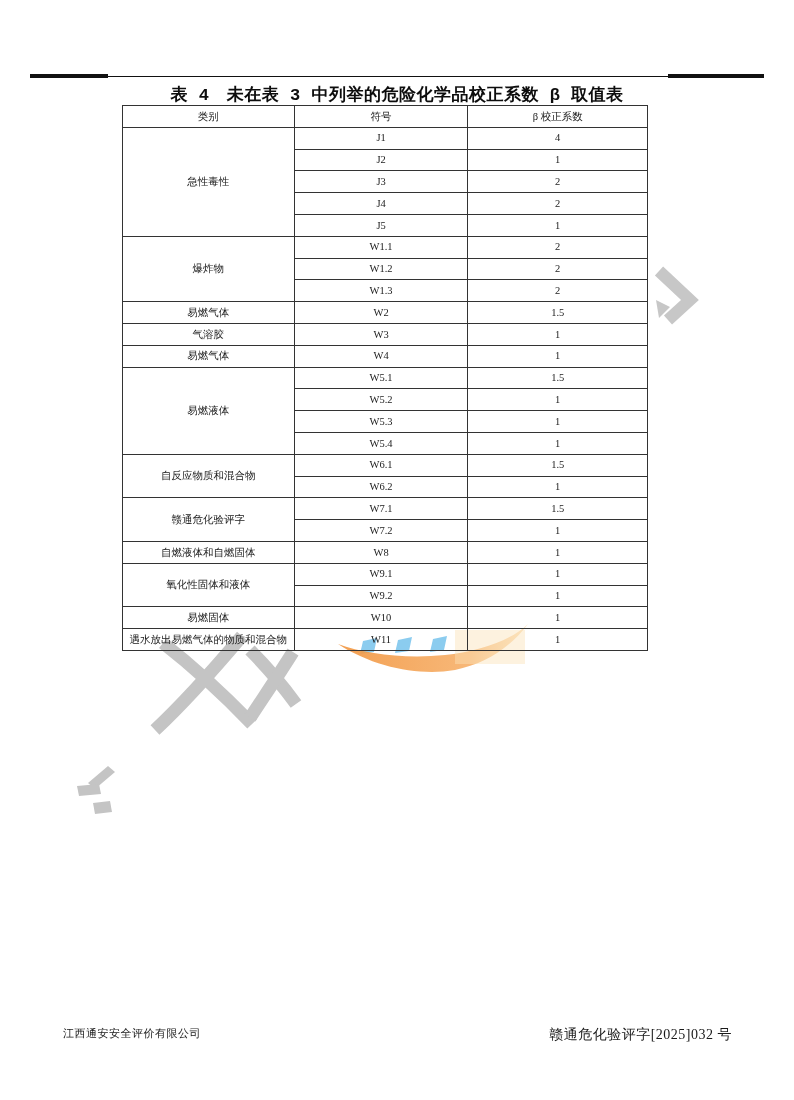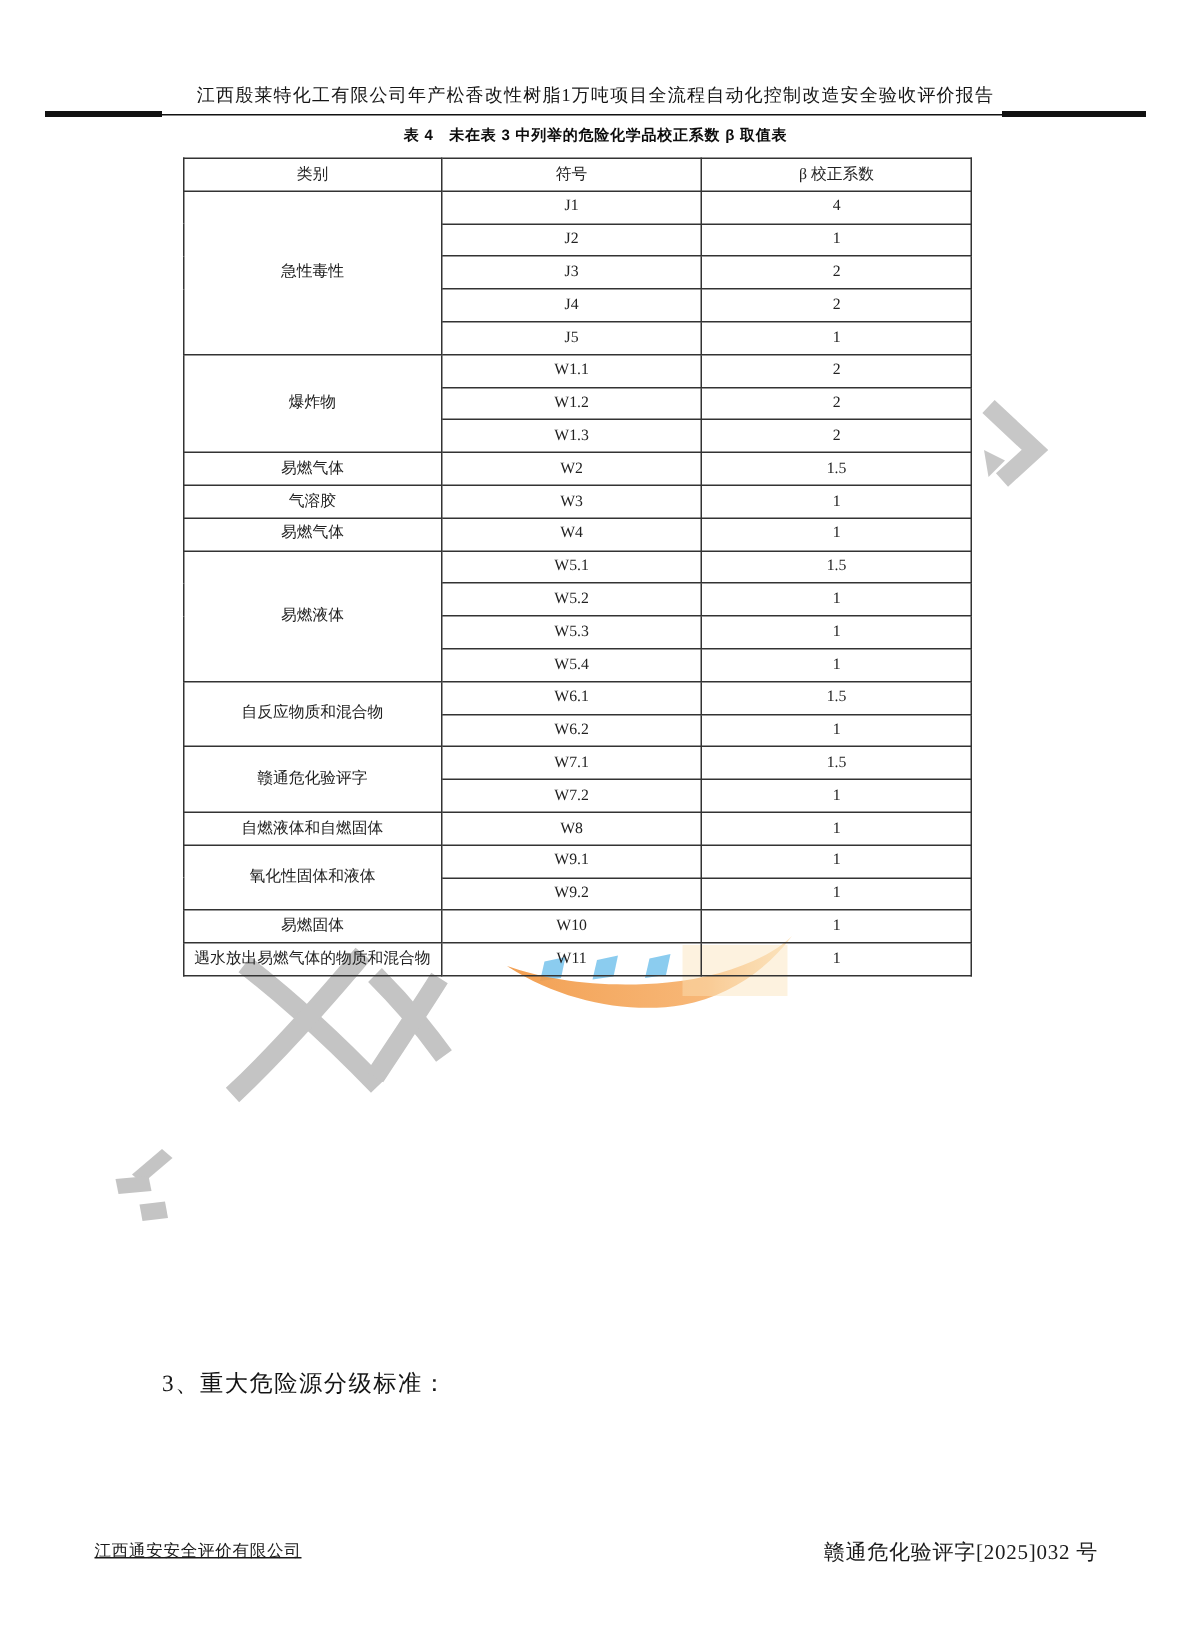--- a/index.html
+++ b/index.html
@@ -8,34 +8,34 @@
   .wm{position:absolute;left:0;top:0;z-index:0;pointer-events:none;}
   .layer{position:relative;z-index:1;}
 
   .header-title{position:absolute;left:0;top:55px;width:100%;text-align:center;
     font-size:12px;letter-spacing:0.8px;color:#151515;}
   .rule-thin{position:absolute;left:30px;top:76px;width:734px;height:1px;background:#111;}
   .rule-left{position:absolute;left:30px;top:74px;width:78px;height:4px;background:#111;}
   .rule-right{position:absolute;left:668px;top:74px;width:96px;height:4px;background:#111;}
 
   .caption{position:absolute;left:0;width:100%;text-align:center;
-    font-family:Liberation Sans, sans-serif;font-weight:bold;font-size:10px;color:#0d0d0d;letter-spacing:0.5px;}
+    font-family:Liberation Mono, monospace;font-weight:bold;font-size:17px;color:#0d0d0d;letter-spacing:0.5px;}
   .cap-t4{top:83px;}
   .cap-t5{top:716px;}
 
   table{border-collapse:collapse;table-layout:fixed;position:absolute;background:transparent;}
   .t4{left:122px;top:105px;width:526px;border:1.5px solid #222;}
   .t4 th,.t4 td{border:1px solid #333;font-size:10.5px;font-weight:normal;text-align:center;
     vertical-align:middle;padding:0 2px;height:20.8px;line-height:1.1;color:#222;}
 
   .body-para{position:absolute;left:64px;top:643px;width:667px;font-size:16.5px;line-height:32px;
     text-indent:2.45em;text-align:justify;color:#1a1a1a;}
   .section-heading{position:absolute;left:108px;top:912px;font-size:15.5px;color:#141414;letter-spacing:1px;}
 
-  .footer-left{position:absolute;left:63px;top:1026px;font-size:11px;color:#1a1a1a;letter-spacing:0.5px;text-decoration:underline;}
+  .footer-left{position:absolute;left:63px;top:1026px;font-size:11px;color:#1a1a1a;letter-spacing:0.5px;}
   .footer-page{position:absolute;left:0;top:1027px;width:100%;text-align:center;font-size:10px;color:#1a1a1a;}
   .footer-right{position:absolute;right:62px;top:1026px;font-size:14px;color:#1a1a1a;letter-spacing:0.5px;}
 </style>
 </head>
 <body>
 
 <div class="page">
 
   <svg class="wm" width="794" height="1100" viewBox="0 0 794 1100">
     <defs>
@@ -68,21 +68,20 @@
          C512,640 478,652 445,655 C405,659 365,654 338,644 Z" fill="url(#orangeGrad)"></path>
     <rect x="455" y="630" width="70" height="34" fill="#fbe3b9" opacity="0.45"></rect>
 
     <g fill="#c4c4c4">
       <polygon points="88,783 108,766 115,772 95,789"></polygon>
       <polygon points="77,786 99,784 101,794 79,796"></polygon>
       <polygon points="93,803 110,801 112,812 95,814"></polygon>
     </g>
   </svg>
 
-  <div class="header-title layer">江西殷莱特化工有限公司年产松香改性树脂1万吨项目全流程自动化控制改造安全验收评价报告</div>
   <div class="rule-thin layer"></div>
   <div class="rule-left layer"></div>
   <div class="rule-right layer"></div>
 
   <div class="caption cap-t4 layer">表 4　未在表 3 中列举的危险化学品校正系数 β 取值表</div>
 
   <table class="t4 layer">
     <colgroup>
         <col style="width:32.7%">
         <col style="width:33.1%">
@@ -209,18 +208,17 @@
       <tr>
         <td>遇水放出易燃气体的物质和混合物</td>
         <td>W11</td>
         <td>1</td>
       </tr>
     </tbody>
   </table>
 
 
 
-  <div class="section-heading layer">3、重大危险源分级标准：</div>
 
   <div class="footer-left layer">江西通安安全评价有限公司</div>
   <div class="footer-right layer">赣通危化验评字[2025]032 号</div>
 
 </div>
 
 </body></html>

